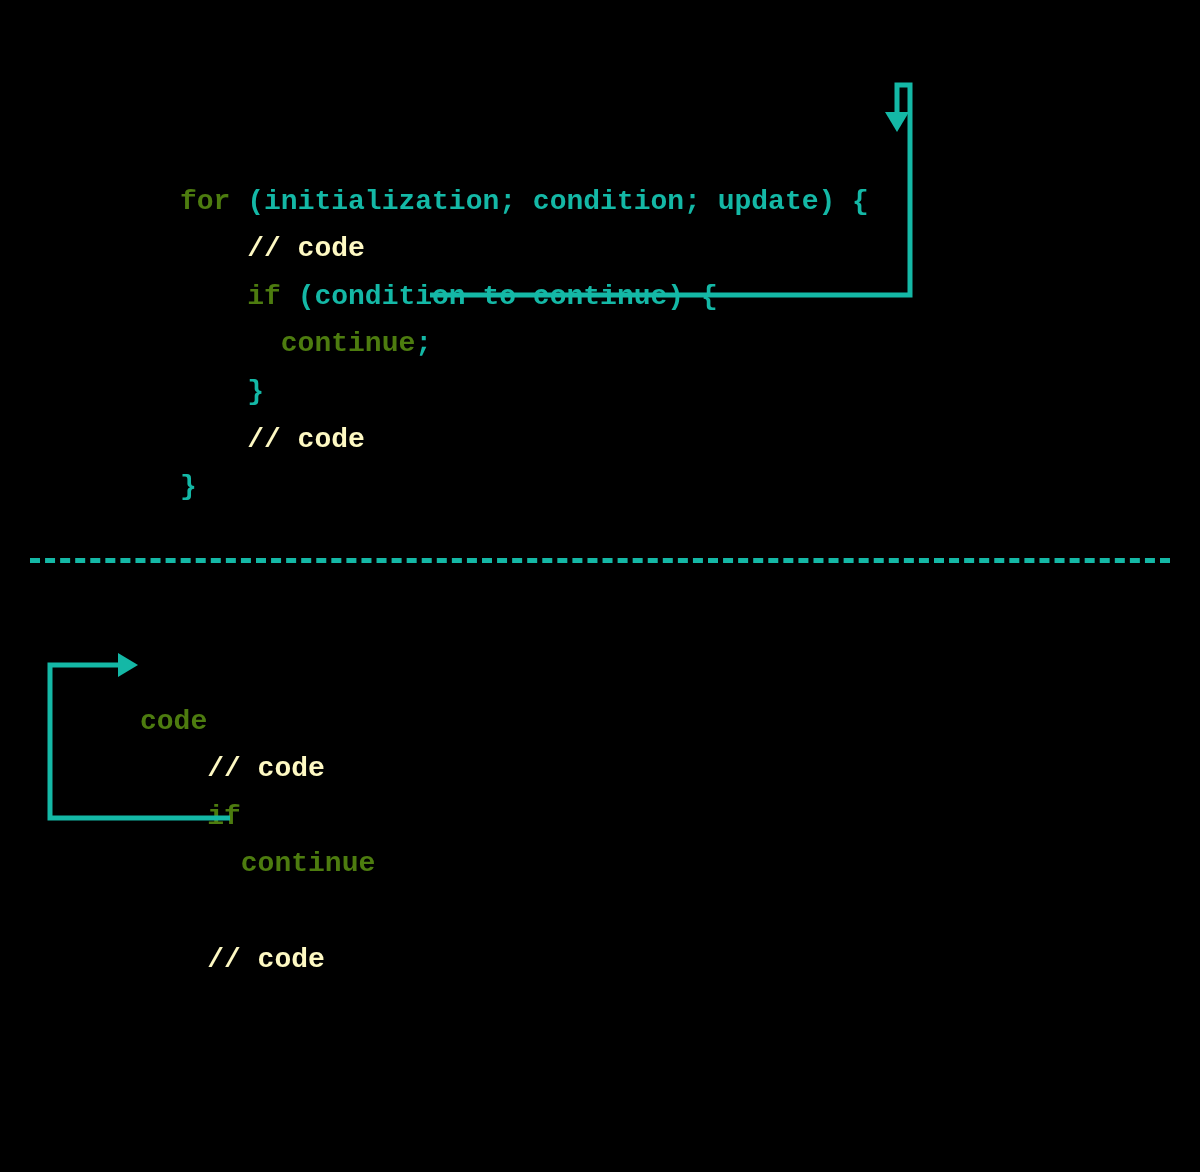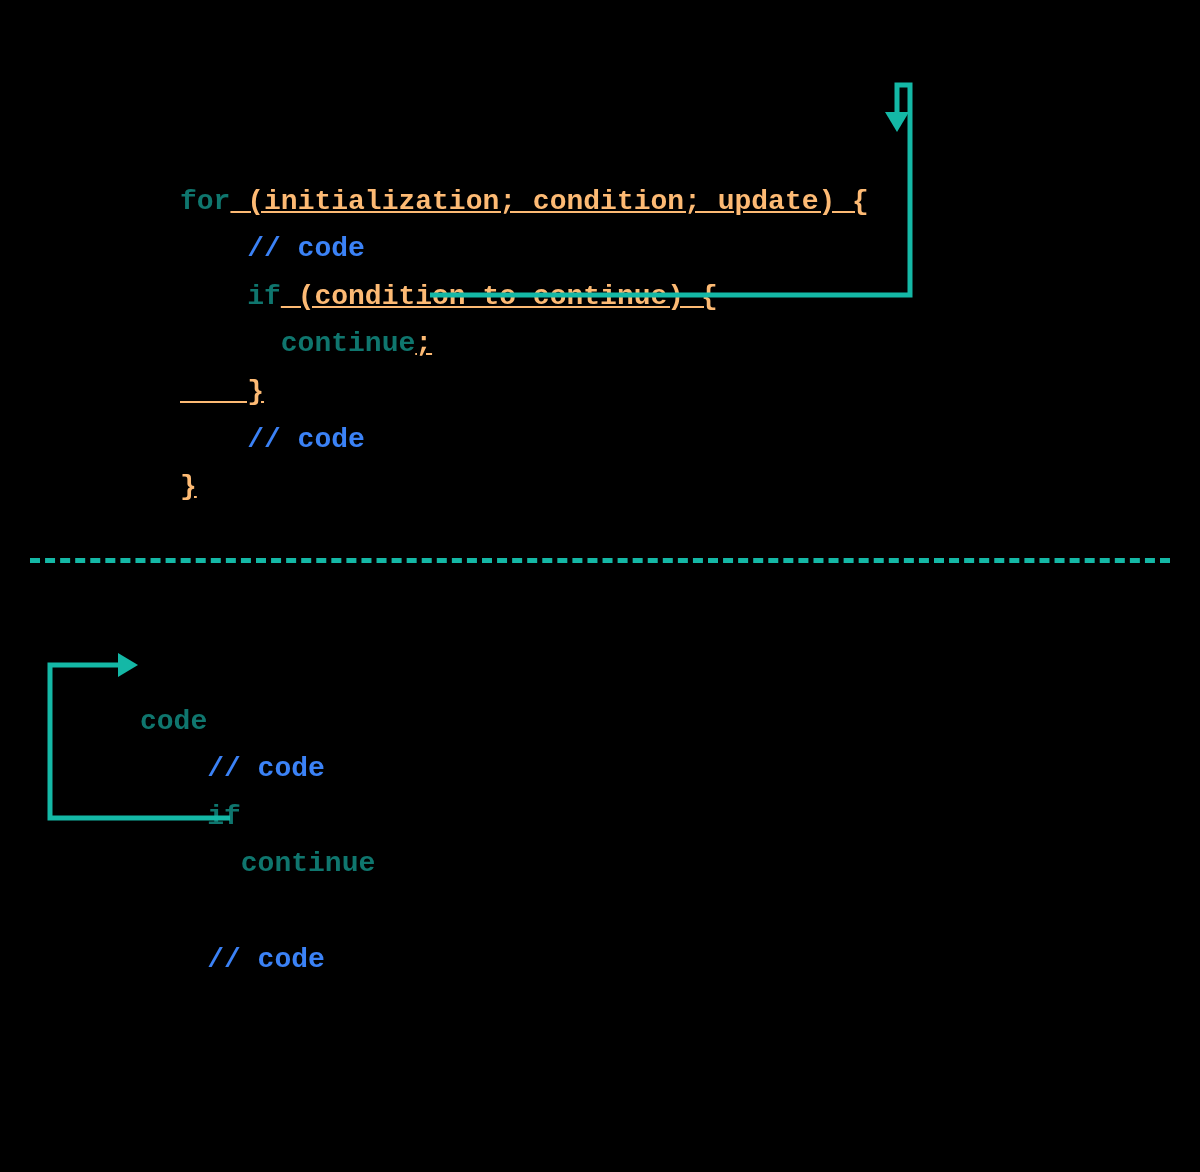--- a/index.html
+++ b/index.html
@@ -11,23 +11,23 @@
     font-family: 'Consolas', 'Monaco', 'Courier New', monospace;
     font-weight: bold;
     font-size: 28px;
     position: relative;
   }
   .code-block {
     position: absolute;
     white-space: pre;
     line-height: 1.7;
   }
-  .kw-purple { color: #0f766e; }
-  .kw-navy { color: #fdba74; text-decoration: underline; }
-  .kw-orange { color: #3b82f6; }
+  .kw-purple { color: #4d7c0f; }
+  .kw-navy { color: #14b8a6; }
+  .kw-orange { color: #fef9c3; }
   .divider {
     position: absolute;
     left: 30px;
     right: 30px;
     top: 558px;
     border-top: 5px dashed #14b8a6;
   }
   svg.arrows {
     position: absolute;
     top: 0;

